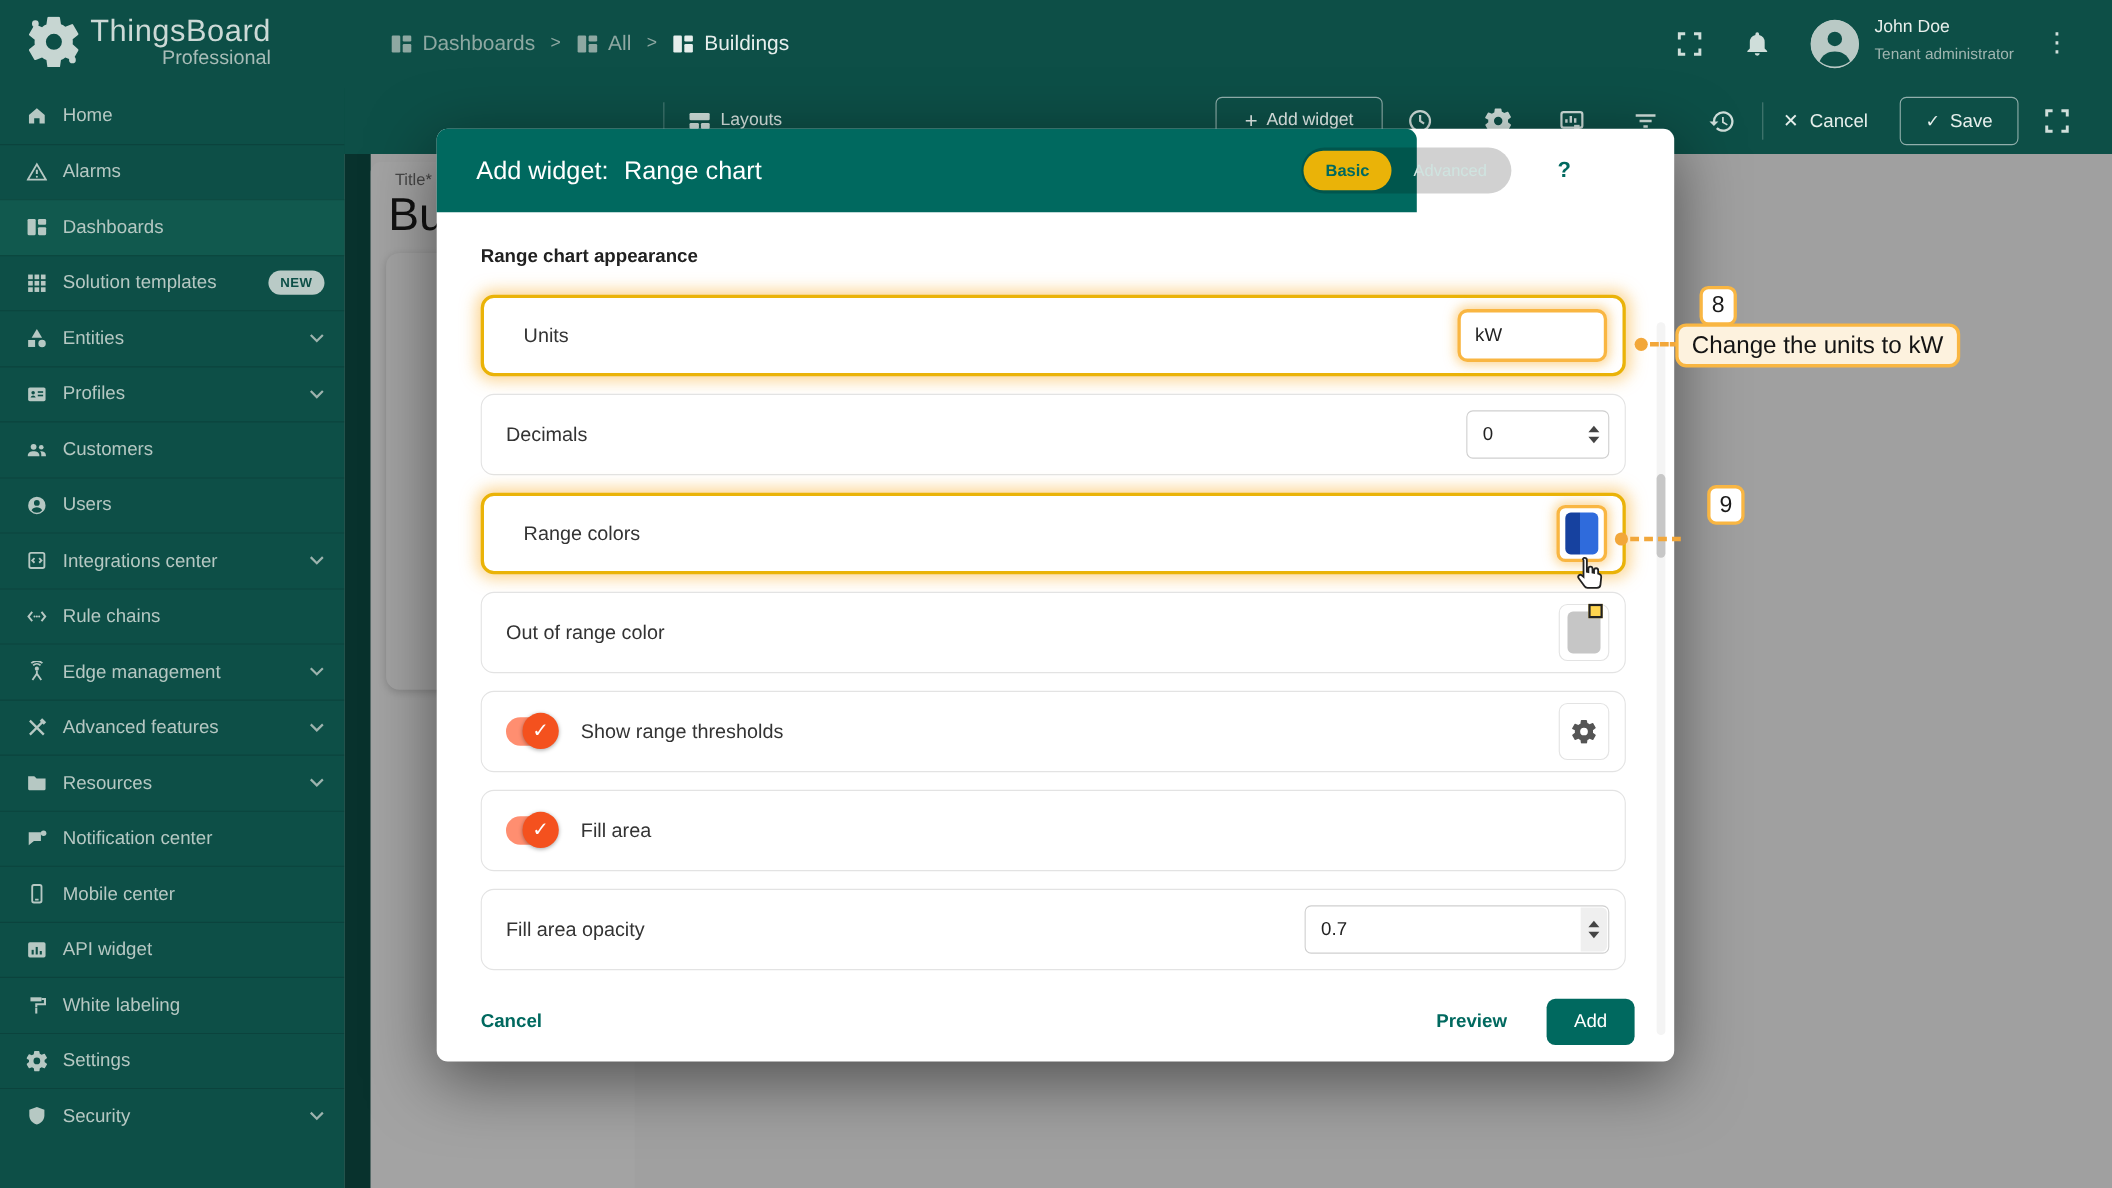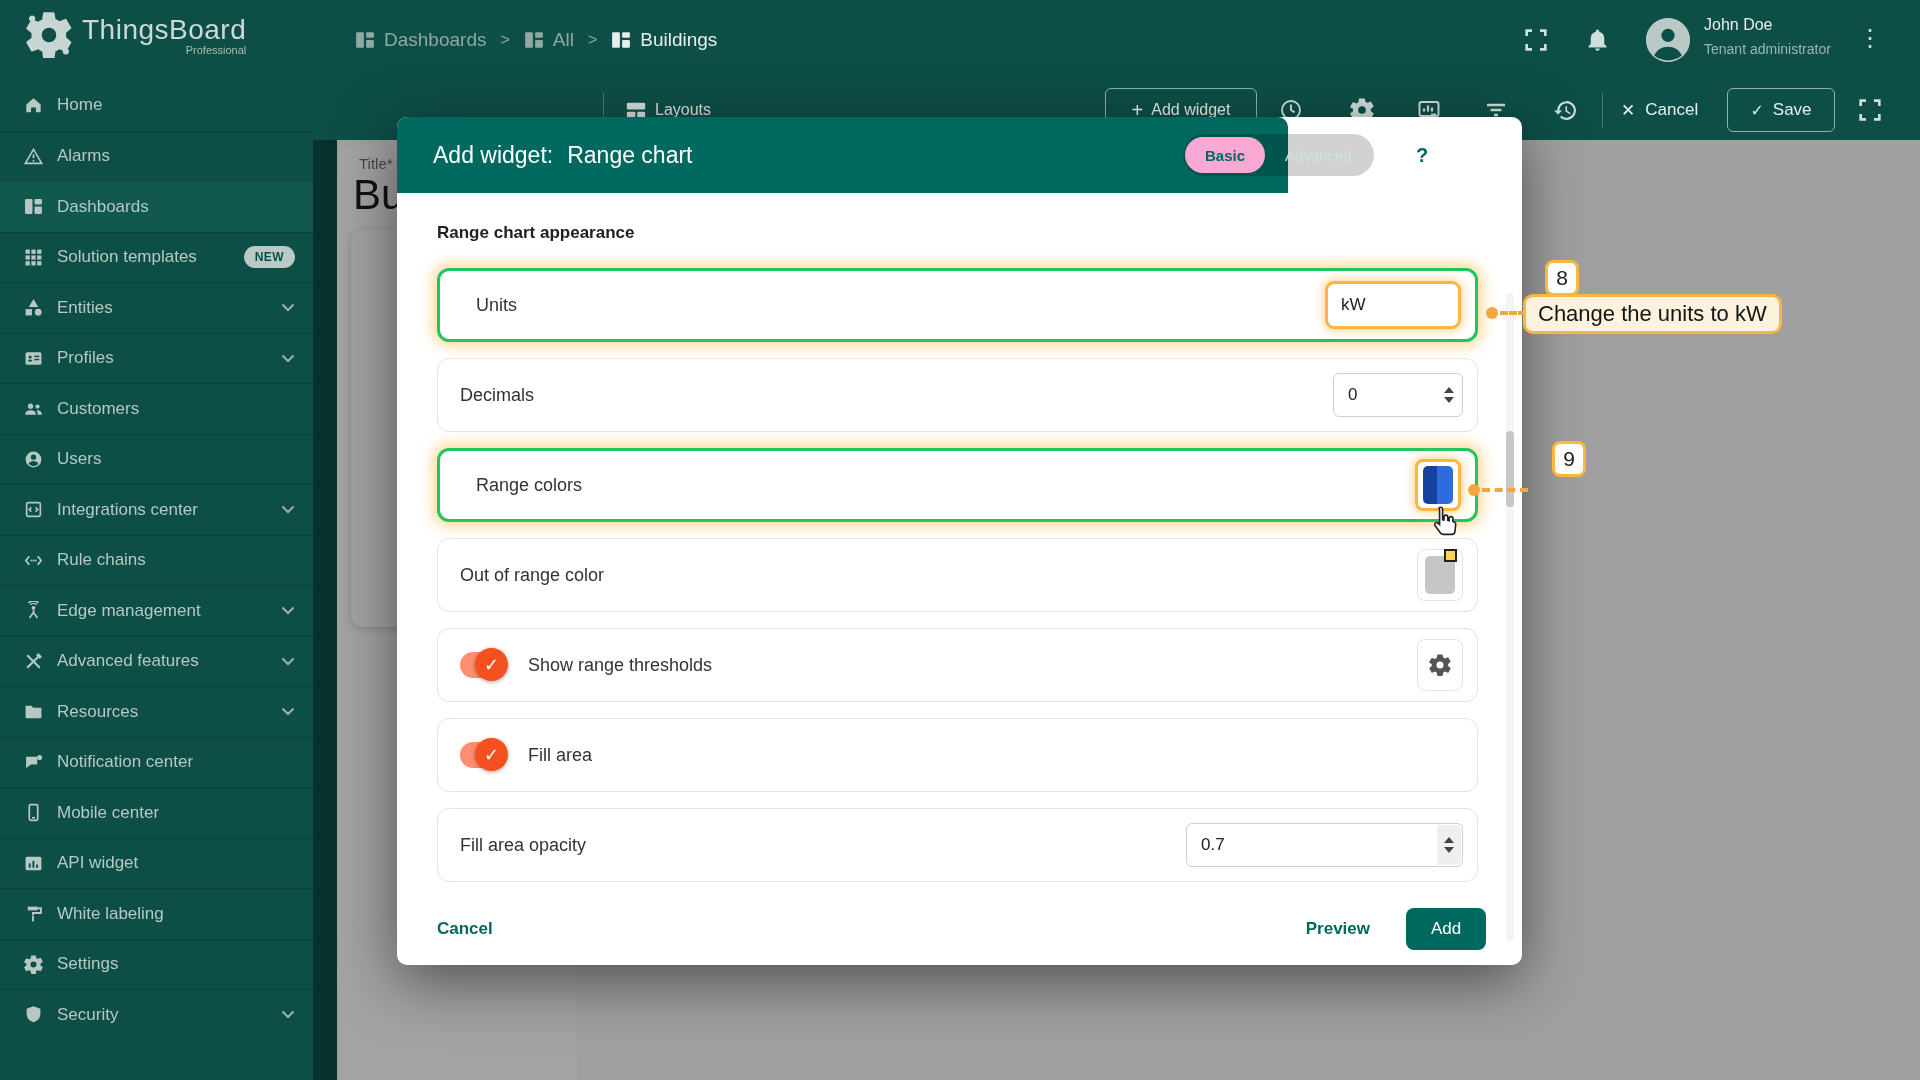--- a/index.html
+++ b/index.html
@@ -6,21 +6,21 @@
   body{width:1920px;height:1080px;overflow:hidden;font-family:"Liberation Sans","DejaVu Sans",sans-serif;background:#0d4f47;}
   .stage{position:relative;width:1920px;height:1080px;}
   .icn{display:inline-flex;align-items:center;justify-content:center;}
   .icn svg{display:block;}
 
   
   .topbar{position:absolute;left:0;top:0;width:1920px;height:80px;background:#0d4f47;color:#cfdeda;z-index:3;}
   .brand{position:absolute;left:26px;top:12px;display:flex;align-items:center;gap:10px;color:#c7d6d2;}
   .brand-text{display:flex;flex-direction:column;align-items:flex-end;}
   .brand-name{font-size:28px;letter-spacing:.5px;color:#ccd9d6;}
-  .brand-sub{font-size:11px;color:#a8bcb7;margin-top:-2px;}
+  .brand-sub{font-size:18px;color:#a8bcb7;margin-top:-2px;}
   .crumbs{position:absolute;left:355px;top:0;height:80px;display:flex;align-items:center;font-size:19px;color:#8ea8a2;}
   .crumb{display:flex;align-items:center;gap:9px;}
   .crumb.current{color:#e6eeec;}
   .crumb-sep{margin:0 14px;font-size:16px;color:#8ea8a2;}
   .fs-btn{position:absolute;left:1524px;top:28px;color:#cfdeda;}
   .bell-btn{position:absolute;left:1584px;top:26px;color:#cfdeda;}
   .avatar{position:absolute;left:1646px;top:18px;width:44px;height:44px;border-radius:50%;background:#b9c9c5;overflow:hidden;}
   .user-name{position:absolute;left:1704px;top:16px;font-size:16px;color:#e8efec;}
   .user-role{position:absolute;left:1704px;top:41px;font-size:14px;color:#9fb5b0;}
   .more-btn{position:absolute;left:1858px;top:24px;font-size:24px;color:#cfdeda;width:24px;text-align:center;}
@@ -59,28 +59,28 @@
   .bg-card{position:absolute;left:14px;top:83px;width:212px;height:397px;background:#fff;border-radius:12px;box-shadow:0 2px 8px rgba(0,0,0,.18);}
   .warn-tri{position:absolute;left:59px;top:102px;width:0;height:0;border-left:10px solid transparent;border-right:10px solid transparent;border-bottom:17px solid #f57c00;}
   .backdrop{position:absolute;left:313px;top:140px;width:1607px;height:940px;background:rgba(0,0,0,.36);z-index:2;}
 
   
   .modal{position:absolute;left:397px;top:117px;width:1125px;height:848px;background:#fff;border-radius:10px;box-shadow:0 16px 60px rgba(0,0,0,.5);z-index:4;}
   .m-header{position:absolute;left:0;top:0;width:891px;height:76px;background:#00695f;border-radius:10px 10px 0 0;color:#fff;}
   .m-title{position:absolute;left:36px;top:0;height:76px;display:flex;align-items:center;gap:14px;font-size:23px;}
   .mode-toggle{position:absolute;left:786px;top:17px;height:42px;background:rgba(0,0,0,.18);border-radius:21px;display:flex;align-items:center;padding:0 2px;box-sizing:border-box;}
   .mode{padding:0 20px;font-size:15px;height:36px;display:flex;align-items:center;border-radius:18px;}
-  .mode.sel{background:#f9a8d4;color:#00695f;font-weight:bold;}
+  .mode.sel{background:#eab308;color:#00695f;font-weight:bold;}
   .mode.unsel{color:#cfe4e0;}
   .help-btn{position:absolute;left:1008px;top:21px;width:34px;height:34px;border-radius:50%;background:#fff;color:#00695f;font-size:20px;font-weight:bold;display:flex;align-items:center;justify-content:center;}
   .close-btn{position:absolute;left:1072px;top:24px;font-size:25px;color:#fff;}
   .m-body{position:absolute;left:0;top:76px;width:1125px;height:700px;}
   .sec-title{position:absolute;left:40px;top:30px;font-size:17px;font-weight:bold;color:#212121;}
   .row{position:absolute;left:40px;width:1041px;height:74px;background:#fff;border:1px solid #e3e3e3;border-radius:12px;display:flex;align-items:center;padding:0 14px 0 22px;box-sizing:border-box;}
-  .row.hl{border:3px solid #22c55e;box-shadow:0 0 14px 4px rgba(249,182,66,.55);padding-left:36px;}
+  .row.hl{border:3px solid #eab308;box-shadow:0 0 14px 4px rgba(249,182,66,.55);padding-left:36px;}
   .r1{top:75px;} .r2{top:165px;} .r3{top:240px;margin-top:15px;} .r4{top:345px;} .r5{top:435px;} .r6{top:525px;} .r7{top:615px;}
   .row-label{font-size:18px;color:#333;}
   .unit-input{margin-left:auto;width:136px;height:48px;border:3px solid #f9b642;border-radius:9px;box-shadow:0 0 10px 2px rgba(249,182,66,.55);display:flex;align-items:center;padding-left:13px;font-size:17px;color:#222;box-sizing:border-box;background:#fff;}
   .num-input{margin-left:auto;width:130px;height:44px;border:1px solid #cfcfcf;border-radius:6px;display:flex;align-items:center;padding-left:14px;font-size:17px;color:#222;box-sizing:border-box;position:relative;background:#fff;}
   .num-input.wide{width:277px;}
   .spinner{position:absolute;right:1px;top:1px;bottom:1px;width:24px;display:flex;flex-direction:column;align-items:center;justify-content:center;gap:4px;border-radius:0 5px 5px 0;}
   .spinner.shaded{background:#efefef;}
   .arr-up{width:0;height:0;border-left:5px solid transparent;border-right:5px solid transparent;border-bottom:6px solid #444;}
   .arr-dn{width:0;height:0;border-left:5px solid transparent;border-right:5px solid transparent;border-top:6px solid #444;}
   .color-btn{margin-left:auto;width:46px;height:52px;border:1px solid #e3e3e3;border-radius:8px;display:flex;align-items:center;justify-content:center;box-sizing:border-box;background:#fff;}

